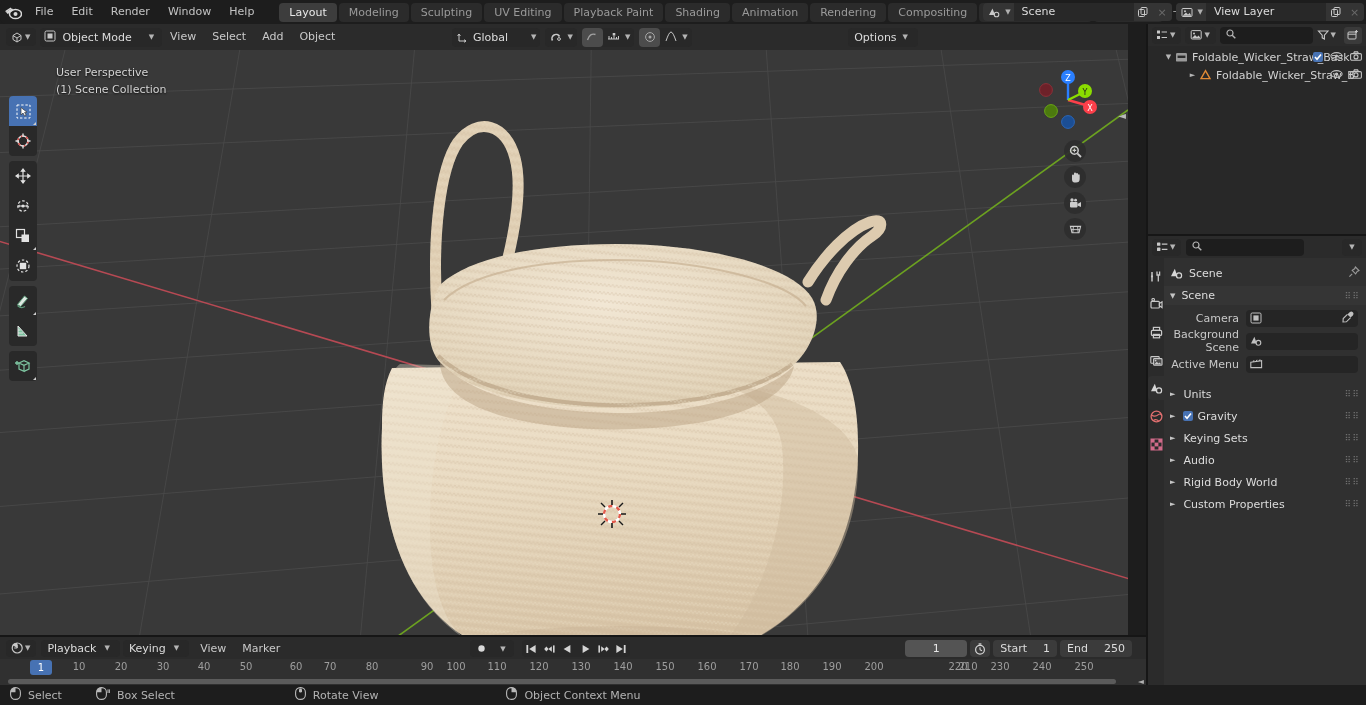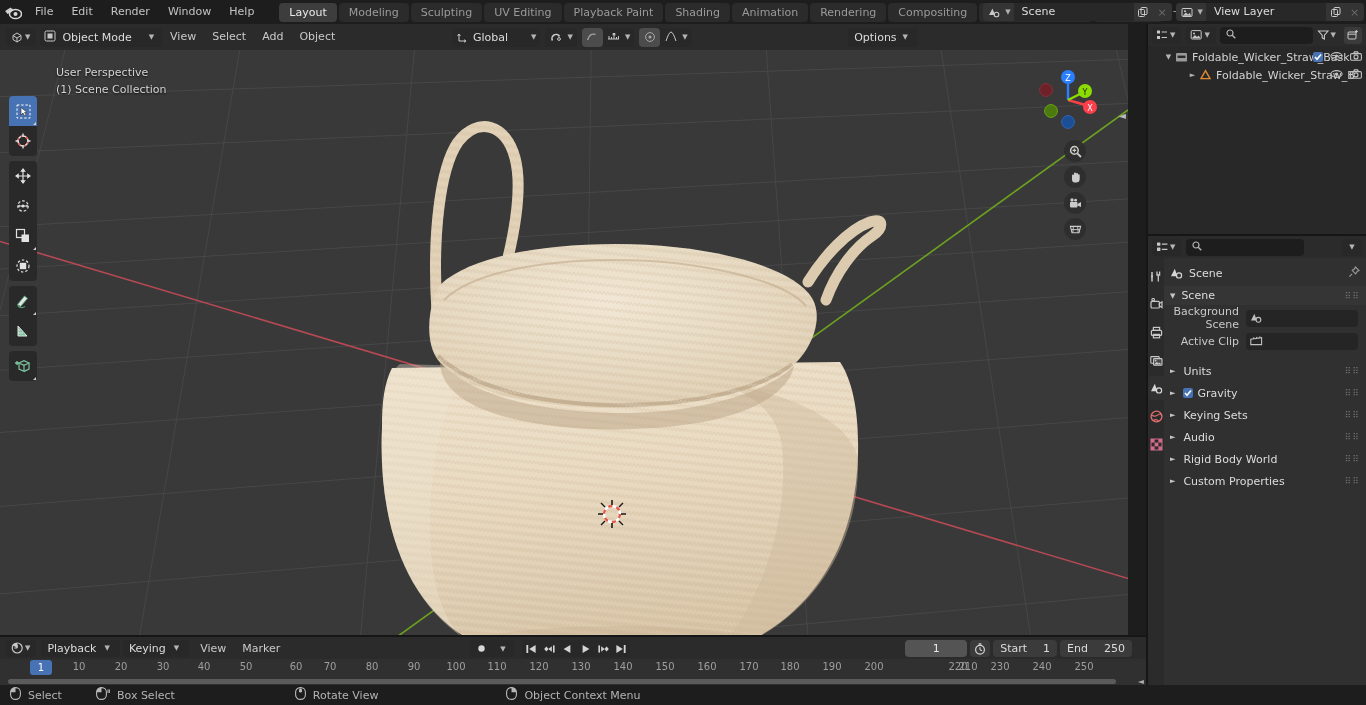--- a/index.html
+++ b/index.html
@@ -801,35 +801,52 @@
             </svg>
         </span>
       </div>
 
       <div class="panel-head">
         <span class="tri">▼</span>
         <span>Scene</span>
         <span class="dots">⠿⠿</span>
       </div>
 
+      <div class="prop-row">
+        <span class="prop-label">Camera</span>
+        <span class="prop-field">
+          <span style="display:flex;align-items:center;">
+            <svg width="12" height="12" viewBox="0 0 12 12">
+                <rect x="1" y="1" width="10" height="10" rx="1.2" fill="none" stroke="#c0c0c0"></rect>
+                <rect x="3.4" y="3.4" width="5.2" height="5.2" fill="#c0c0c0"></rect>
+              </svg>
+          </span>
+          <span style="margin-left:auto;">
+            <svg width="12" height="12" viewBox="0 0 12 12">
+                <path d="M7.6 1.2 Q9.4 -0.2 10.8 1.2 Q12.2 2.6 10.8 4.4 L8.6 6.6 L5.4 3.4 Z" fill="#c0c0c0"></path>
+                <path d="M5.4 3.4 L1.2 7.6 L1 11 L4.4 10.8 L8.6 6.6" fill="none" stroke="#c0c0c0" stroke-width="1.1"></path>
+              </svg>
+          </span>
+        </span>
+      </div>
 
       <div class="prop-row">
         <span class="prop-label">Background Scene</span>
         <span class="prop-field">
           <span style="display:flex;align-items:center;">
             <svg width="12" height="12" viewBox="0 0 12 12">
                 <path d="M1 8.6 L4.4 1.8 L6.8 8.6 Z" fill="#c0c0c0"></path>
                 <circle cx="8.4" cy="7.8" r="2.4" fill="none" stroke="#c0c0c0" stroke-width="1.1"></circle>
               </svg>
           </span>
         </span>
       </div>
 
       <div class="prop-row">
-        <span class="prop-label">Active Clip</span>
+        <span class="prop-label">Active Menu</span>
         <span class="prop-field">
           <span style="display:flex;align-items:center;">
             <svg width="13" height="12" viewBox="0 0 13 12">
                 <path d="M0.8 4.2 L11.6 2.6 L11.6 9.6 L0.8 9.6 Z" fill="none" stroke="#c0c0c0" stroke-width="1.1"></path>
                 <path d="M3 4 L4 2.2 M6 3.6 L7 1.8 M9 3.2 L10 1.4" stroke="#c0c0c0" stroke-width="1"></path>
               </svg>
           </span>
         </span>
       </div>
 
@@ -970,21 +987,21 @@
     <div class="tl-ruler">
       <div class="playhead" style="left:41px;">1</div>
       <div class="tick" style="left:79px;">10</div>
       <div class="tick" style="left:121px;">20</div>
       <div class="tick" style="left:163px;">30</div>
       <div class="tick" style="left:204px;">40</div>
       <div class="tick" style="left:246px;">50</div>
       <div class="tick" style="left:288px;margin-left:8px;">60</div>
       <div class="tick" style="left:330px;">70</div>
       <div class="tick" style="left:372px;">80</div>
-      <div class="tick" style="left:414px;">90</div>
+      <div class="tick" style="left:427px;">90</div>
       <div class="tick" style="left:456px;">100</div>
       <div class="tick" style="left:497px;">110</div>
       <div class="tick" style="left:539px;">120</div>
       <div class="tick" style="left:581px;">130</div>
       <div class="tick" style="left:623px;">140</div>
       <div class="tick" style="left:665px;">150</div>
       <div class="tick" style="left:707px;">160</div>
       <div class="tick" style="left:749px;">170</div>
       <div class="tick" style="left:790px;">180</div>
       <div class="tick" style="left:832px;">190</div>

